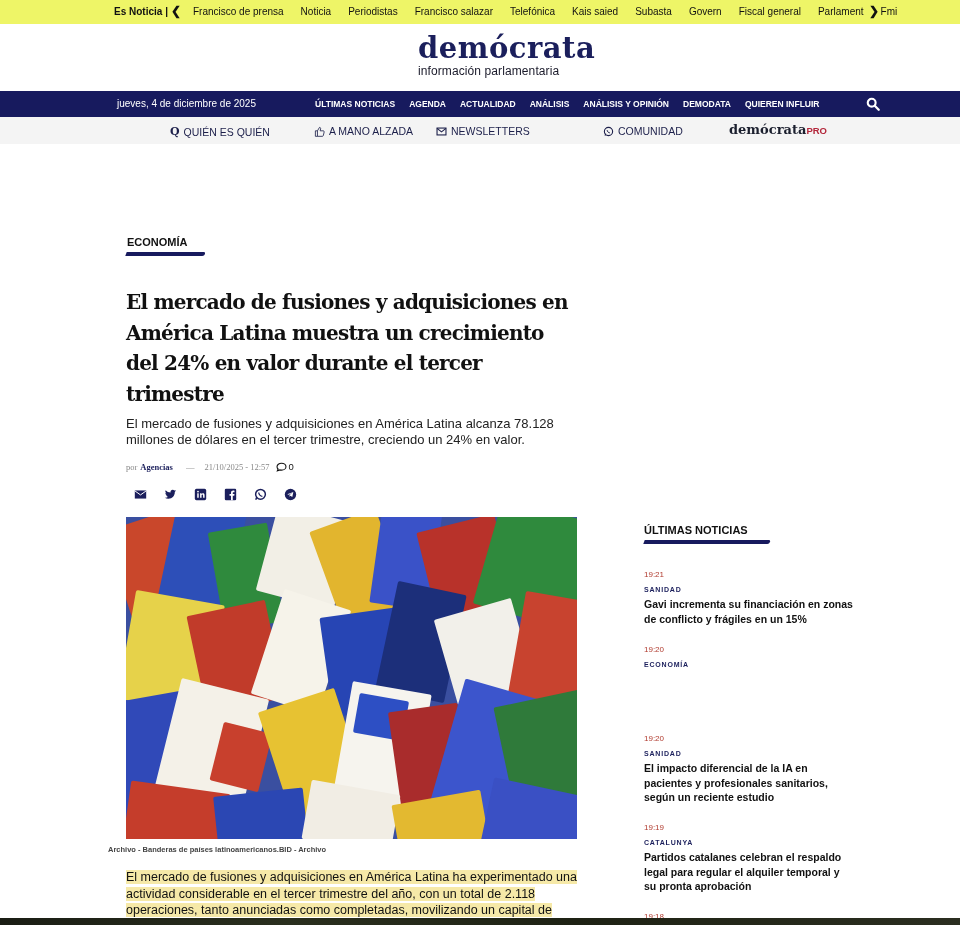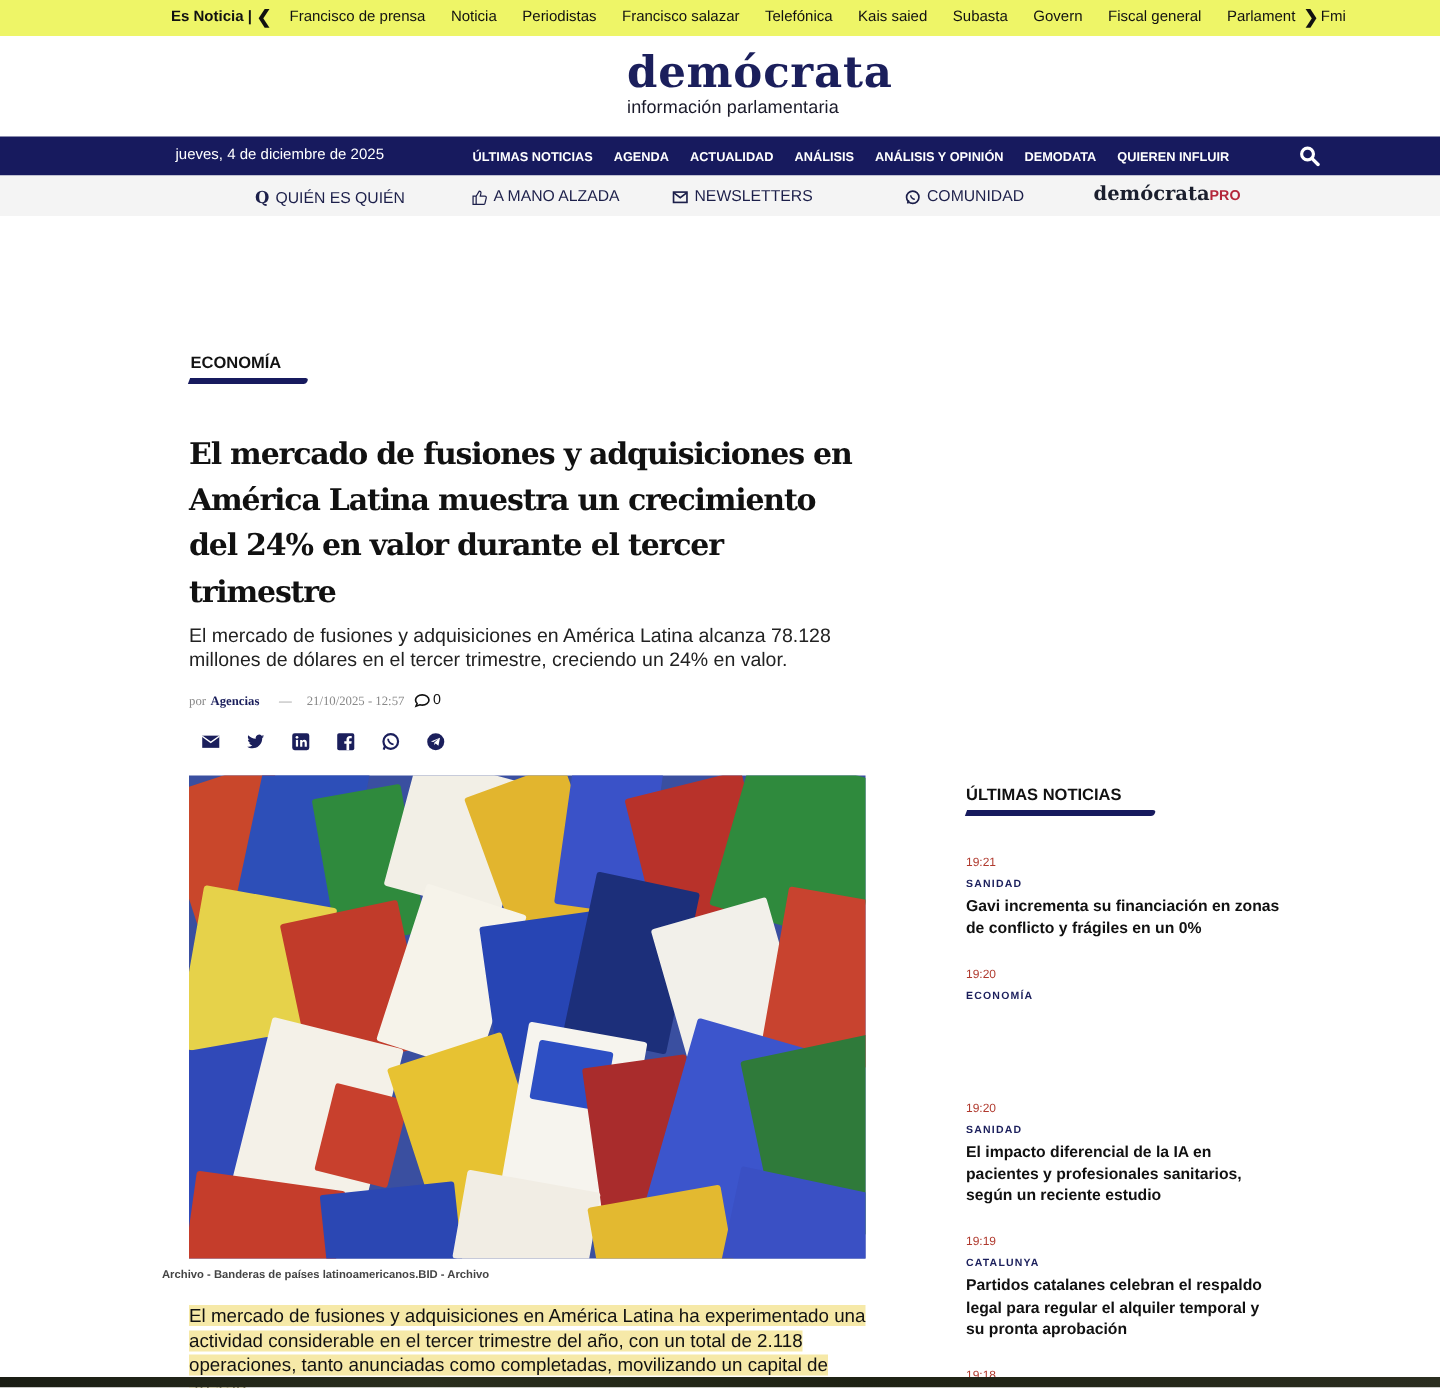--- a/index.html
+++ b/index.html
@@ -112,21 +112,21 @@
   <div class="it" style="left:170px;">
     <span style="font-family:'DejaVu Serif',serif;font-weight:bold;font-size:11px;">Q</span>
     <span>QUIÉN ES QUIÉN</span>
   </div>
   <div class="it" style="left:314px;">
     <svg viewBox="0 0 16 16">
         <path d="M2 7h3v8H2zM5 7l3-5c1.2 0 1.8.8 1.6 2L9 7h4.5c.9 0 1.5.8 1.3 1.6l-1.3 5.4c-.2.6-.7 1-1.3 1H5" fill="none" stroke="#1c1f4a" stroke-width="1.2"></path>
       </svg>
     <span>A MANO ALZADA</span>
   </div>
-  <div class="it" style="left:448px;">
+  <div class="it" style="left:436px;">
     <svg viewBox="0 0 16 16">
         <rect x="1.5" y="3" width="13" height="10" fill="none" stroke="#1c1f4a" stroke-width="1.6"></rect>
         <path d="M1.5 3.5l6.5 5 6.5-5" fill="none" stroke="#1c1f4a" stroke-width="1.6"></path>
       </svg>
     <span>NEWSLETTERS</span>
   </div>
   <div class="it" style="left:603px;">
     <svg viewBox="0 0 16 16">
         <circle cx="8" cy="8" r="6" fill="none" stroke="#1c1f4a" stroke-width="1.6"></circle>
         <path d="M3 14l1-3" stroke="#1c1f4a" stroke-width="1.6"></path>
@@ -231,21 +231,21 @@
 <div class="caption">Archivo - Banderas de países latinoamericanos.BID - Archivo</div>
 
 <p class="body-text"><span>El mercado de fusiones y adquisiciones en América Latina ha experimentado una actividad considerable en el tercer trimestre del año, con un total de 2.118 operaciones, tanto anunciadas como completadas, movilizando un capital de 78.128</span></p>
 
 <div class="side-title">ÚLTIMAS NOTICIAS</div>
 <div class="side-bar"></div>
 
 <div class="news" style="top:570px;">
   <div class="time">19:21</div>
   <div class="sec">SANIDAD</div>
-  <div class="t">Gavi incrementa su financiación en zonas de conflicto y frágiles en un 0%</div>
+  <div class="t">Gavi incrementa su financiación en zonas de conflicto y frágiles en un 15%</div>
 </div>
 <div class="news" style="top:645px;">
   <div class="time">19:20</div>
   <div class="sec">ECONOMÍA</div>
 </div>
 <div class="news" style="top:734px;">
   <div class="time">19:20</div>
   <div class="sec">SANIDAD</div>
   <div class="t">El impacto diferencial de la IA en pacientes y profesionales sanitarios, según un reciente estudio</div>
 </div>

